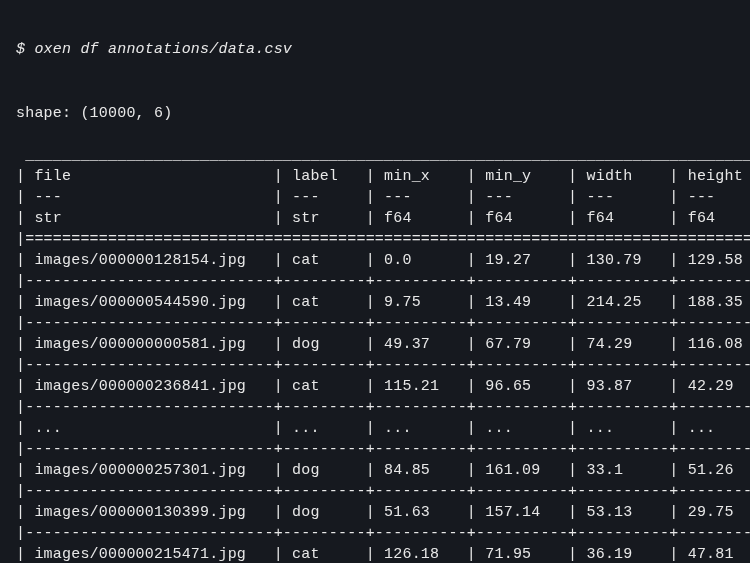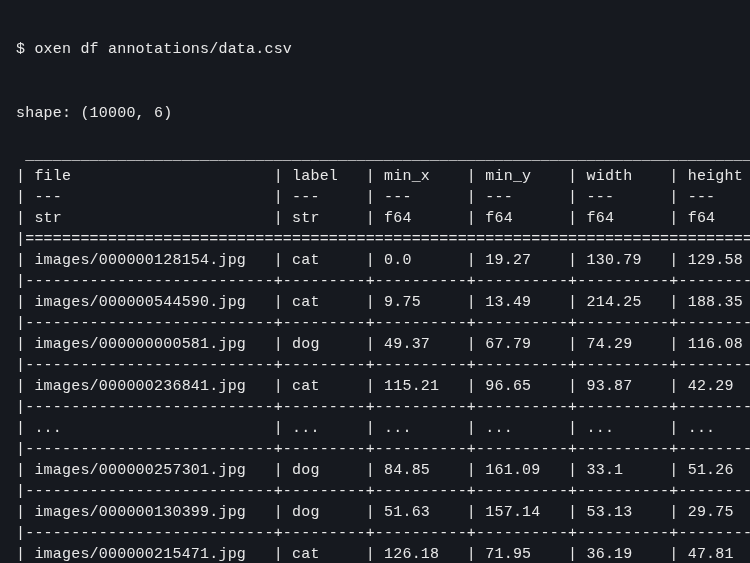--- a/index.html
+++ b/index.html
@@ -10,21 +10,21 @@
     color: #e8e8e8;
     font-family: "SFMono-Regular", Consolas, "Liberation Mono", Menlo, monospace;
     font-size: 15px;
     line-height: 1.4;
   }
   .term {
     padding: 18px 16px;
     white-space: pre;
     letter-spacing: 0.2px;
   }
-  .prompt-line { margin-bottom: 22px; }
+  .prompt-line { margin-bottom: 22px; font-style: italic; }
   .shape-line { margin-bottom: 0; }
 </style>
 </head>
 <body>
 
 <div class="term">
 <div class="prompt-line"><span>$</span> <span>oxen df annotations/data.csv</span></div>
 <div class="shape-line">shape: (10000, 6)</div>
 <div id="tbl"> _________________________________________________________________________________ 
 | file                      | label   | min_x    | min_y    | width    | height   |

